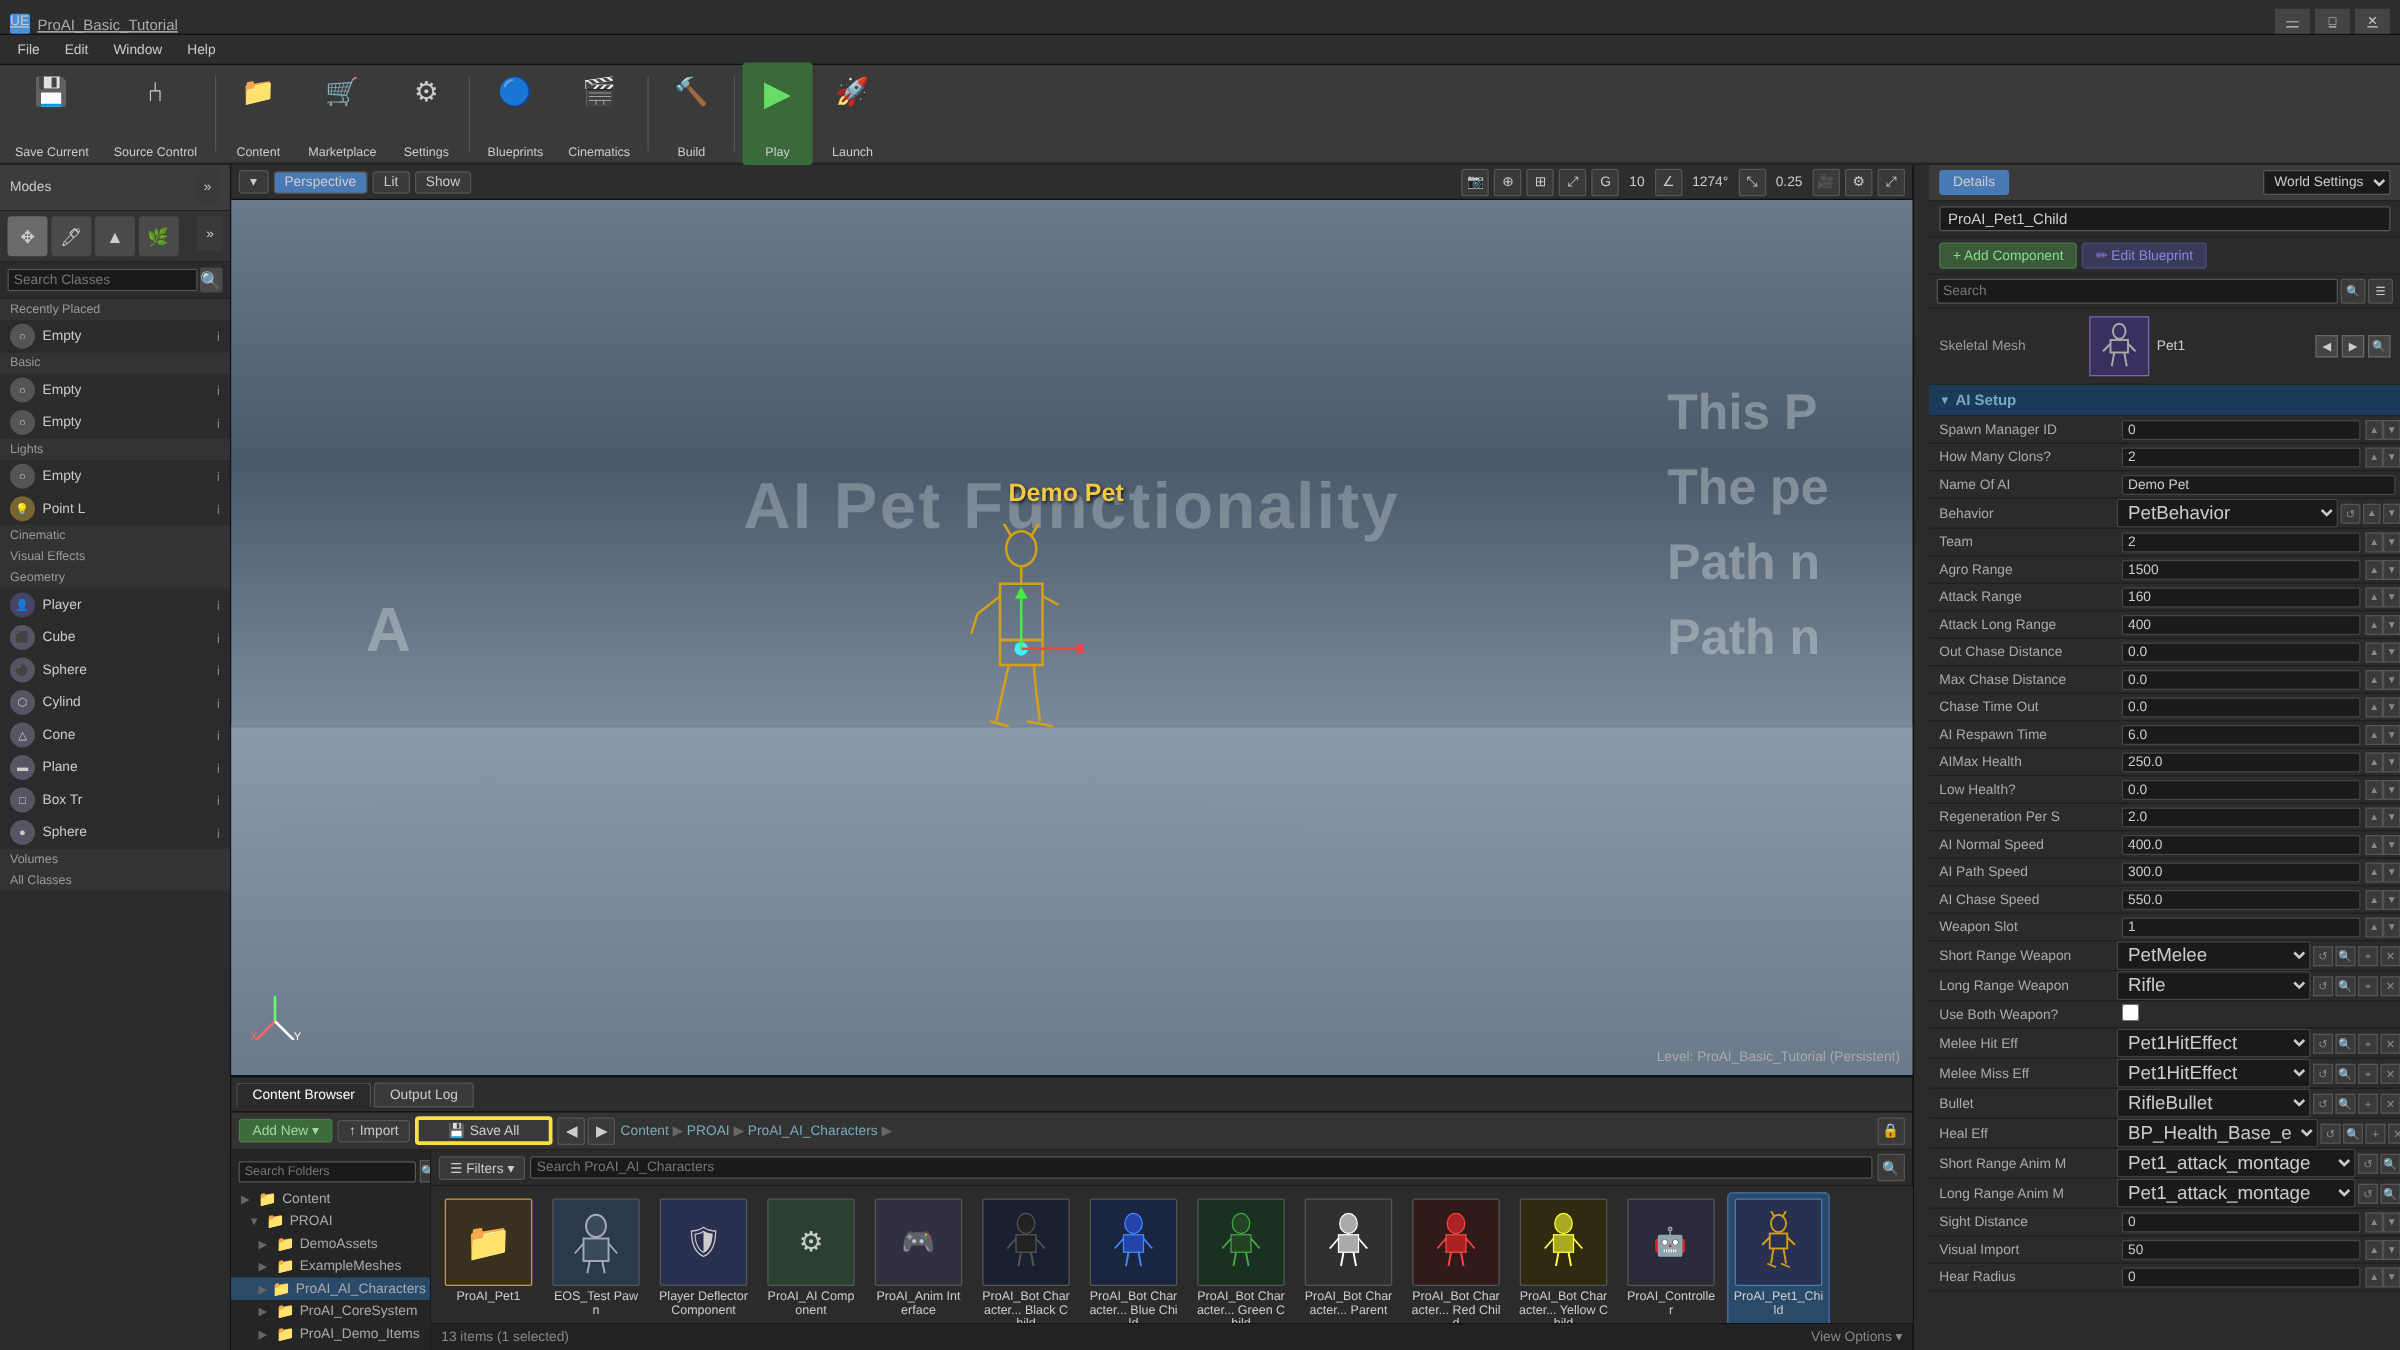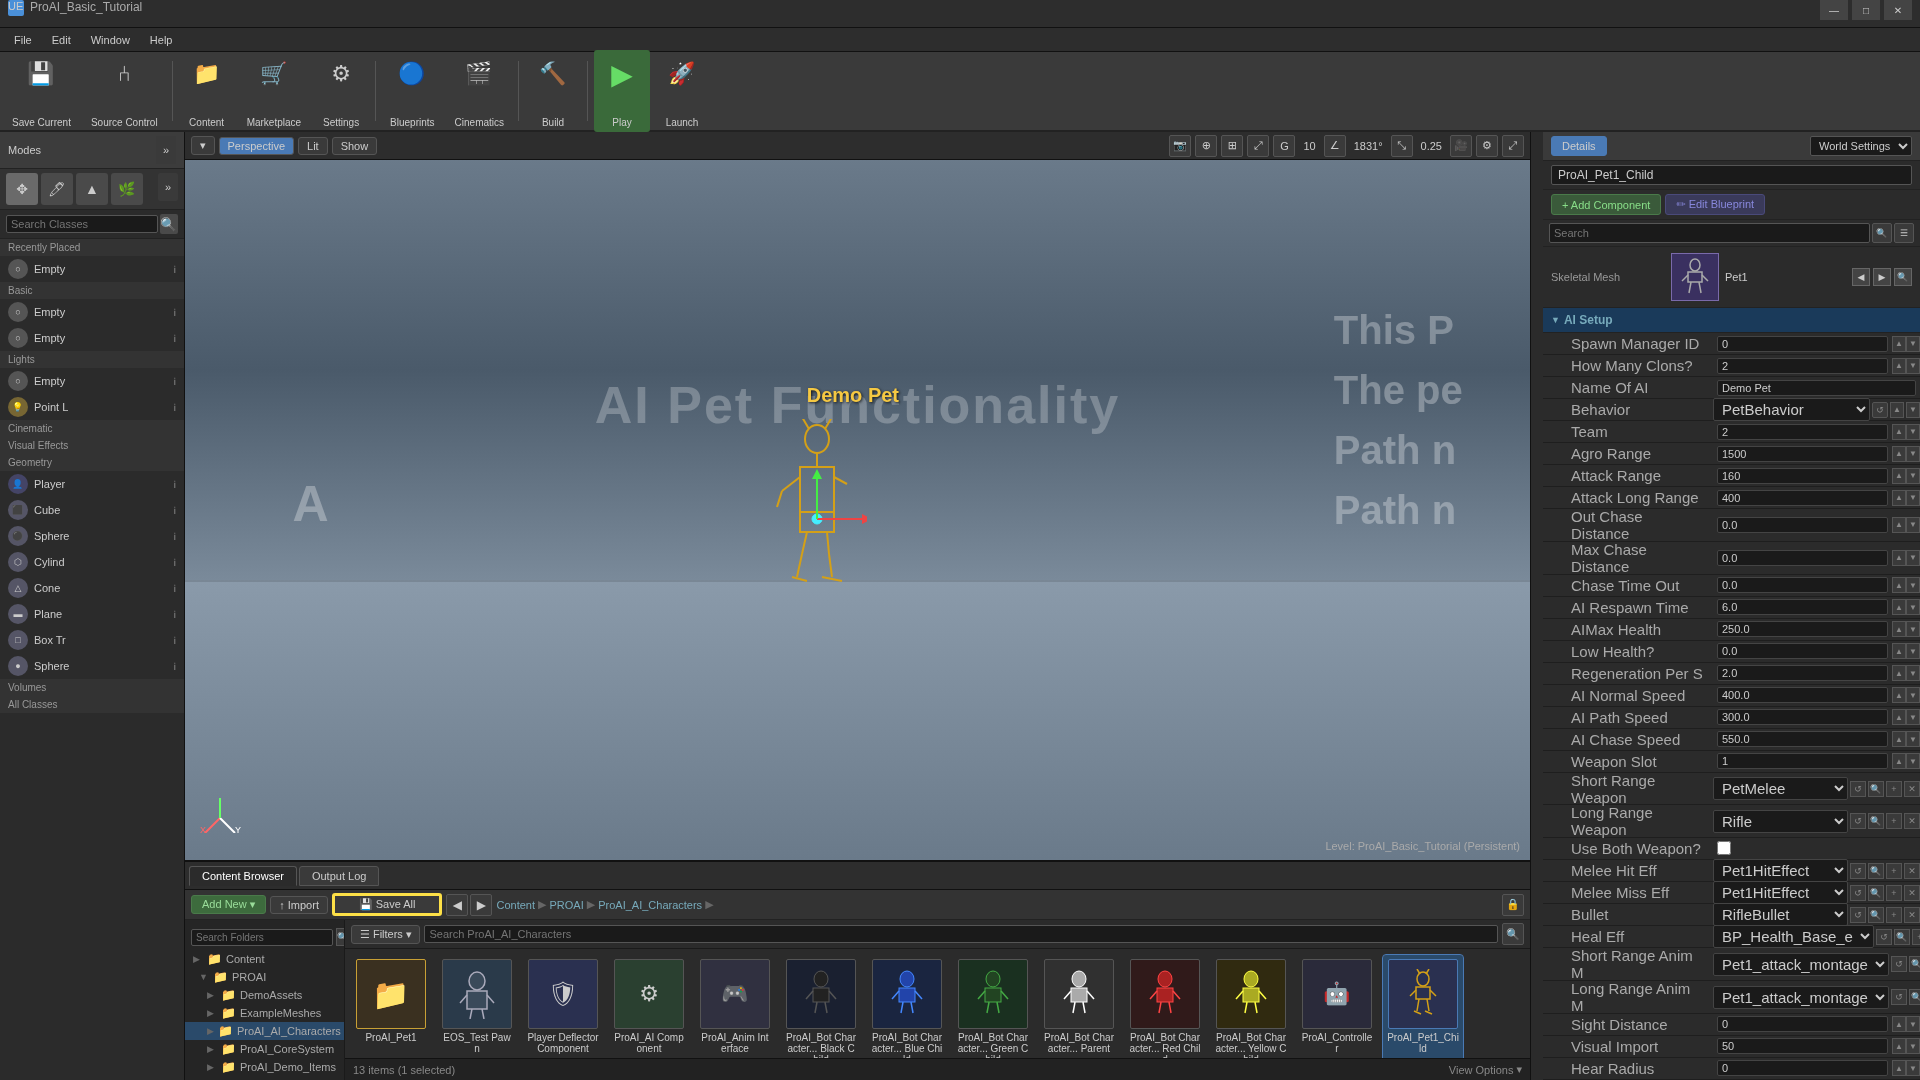--- a/index.html
+++ b/index.html
@@ -1,19 +1,19 @@
 <!DOCTYPE html>
 <html><head>
   <meta charset="utf-8">
   <style>
     * { box-sizing: border-box; margin: 0; padding: 0; }
     body { font-family: 'Segoe UI', Arial, sans-serif; font-size: 11px; background: #1a1a1a; color: #ccc; overflow: hidden; width: 1920px; height: 1080px; }
     
     
-    #titlebar { height: 28px; background: #2d2d2d; display: flex; align-items: flex-start; padding: 0 8px; border-bottom: 1px solid #111; }
+    #titlebar { height: 28px; background: #2d2d2d; display: flex; align-items: flex-end; padding: 0 8px; border-bottom: 1px solid #111; text-decoration: underline; }
     #titlebar .app-icon { width: 16px; height: 16px; background: #4a90d9; border-radius: 2px; margin-right: 6px; }
     #titlebar .title { color: #aaa; font-size: 12px; }
     #titlebar .window-controls { margin-left: auto; display: flex; gap: 4px; }
     #titlebar .win-btn { width: 28px; height: 20px; background: #444; border: none; color: #ccc; cursor: pointer; font-size: 10px; display: flex; align-items: center; justify-content: center; }
 
     
     #menubar { height: 24px; background: #2d2d2d; display: flex; align-items: center; padding: 0 4px; border-bottom: 1px solid #111; }
     .menu-item { padding: 2px 10px; color: #ccc; cursor: pointer; font-size: 11px; }
 
     
@@ -79,21 +79,21 @@
     .skeletal-mesh-row { display: flex; align-items: center; padding: 6px 8px; border-bottom: 1px solid #222; }
     .sm-label { color: #999; font-size: 11px; width: 120px; flex-shrink: 0; }
     .sm-name { color: #ccc; font-size: 11px; padding-left: 6px; }
     .sm-controls { display: flex; gap: 3px; margin-left: auto; }
     .sm-btn { width: 18px; height: 18px; background: #444; border: 1px solid #666; color: #ccc; cursor: pointer; display: flex; align-items: center; justify-content: center; font-size: 9px; }
 
     .ai-setup-header { background: #1a3a5a; padding: 5px 8px; color: #7ab; font-size: 12px; font-weight: bold; border-bottom: 1px solid #222; display: flex; align-items: center; gap: 4px; }
     .ai-setup-header::before { content: '▼'; font-size: 9px; color: #7ab; }
 
     .prop-row { display: flex; align-items: center; border-bottom: 1px solid #1e1e1e; min-height: 22px; }
-    .prop-label { color: #aaa; font-size: 15px; width: 150px; padding: 2px 8px; flex-shrink: 0; margin-left: 20px; }
+    .prop-label { color: #aaa; font-size: 11px; width: 150px; padding: 2px 8px; flex-shrink: 0; }
     .prop-value { flex: 1; padding: 1px 4px; }
     .prop-input { background: #1a1a1a; border: 1px solid #444; color: #ccc; padding: 1px 4px; font-size: 11px; width: 100%; border-radius: 2px; }
     .prop-dropdown-wrap { display: flex; align-items: center; gap: 2px; flex: 1; }
     .prop-dropdown { background: #1a1a1a; border: 1px solid #444; color: #ccc; padding: 1px 4px; font-size: 15px; flex: 1; border-radius: 2px; }
     .prop-reset { width: 16px; height: 16px; background: #3a3a3a; border: 1px solid #555; color: #888; cursor: pointer; font-size: 9px; display: flex; align-items: center; justify-content: center; border-radius: 2px; }
     .prop-arr { width: 14px; height: 16px; background: #3a3a3a; border: 1px solid #555; color: #888; cursor: pointer; font-size: 8px; display: flex; align-items: center; justify-content: center; }
     .add-component-btn { background: #3a5a3a; border: 1px solid #4a7a4a; color: #8d8; padding: 3px 10px; cursor: pointer; border-radius: 3px; font-size: 11px; }
     .edit-blueprint-btn { background: #3a3a5a; border: 1px solid #4a4a7a; color: #88d; padding: 3px 10px; cursor: pointer; border-radius: 3px; font-size: 11px; }
     .prop-checkbox { width: 14px; height: 14px; background: #1a1a1a; border: 1px solid #555; cursor: pointer; }
     .w-btn { width: 16px; height: 16px; background: #3a3a3a; border: 1px solid #555; color: #888; cursor: pointer; font-size: 9px; display: flex; align-items: center; justify-content: center; }
@@ -327,21 +327,21 @@
         <span>Show</span>
       </div>
       <div class="vp-spacer"></div>
       <div class="vp-icon-btn">📷</div>
       <div class="vp-icon-btn">⊕</div>
       <div class="vp-icon-btn">⊞</div>
       <div class="vp-icon-btn">⤢</div>
       <div class="vp-icon-btn">G</div>
       <span style="color:#ccc;font-size:11px;padding:0 4px;">10</span>
       <div class="vp-icon-btn">∠</div>
-      <span style="color:#ccc;font-size:11px;padding:0 4px;">1831°</span>
+      <span style="color:#ccc;font-size:11px;padding:0 4px;">1274°</span>
       <div class="vp-icon-btn">⤡</div>
       <span style="color:#ccc;font-size:11px;padding:0 4px;">0.25</span>
       <div class="vp-icon-btn">🎥</div>
       <div class="vp-icon-btn">⚙</div>
       <div class="vp-icon-btn">⤢</div>
     </div>
 
     <div id="viewport">
       <div class="viewport-bg">
 

